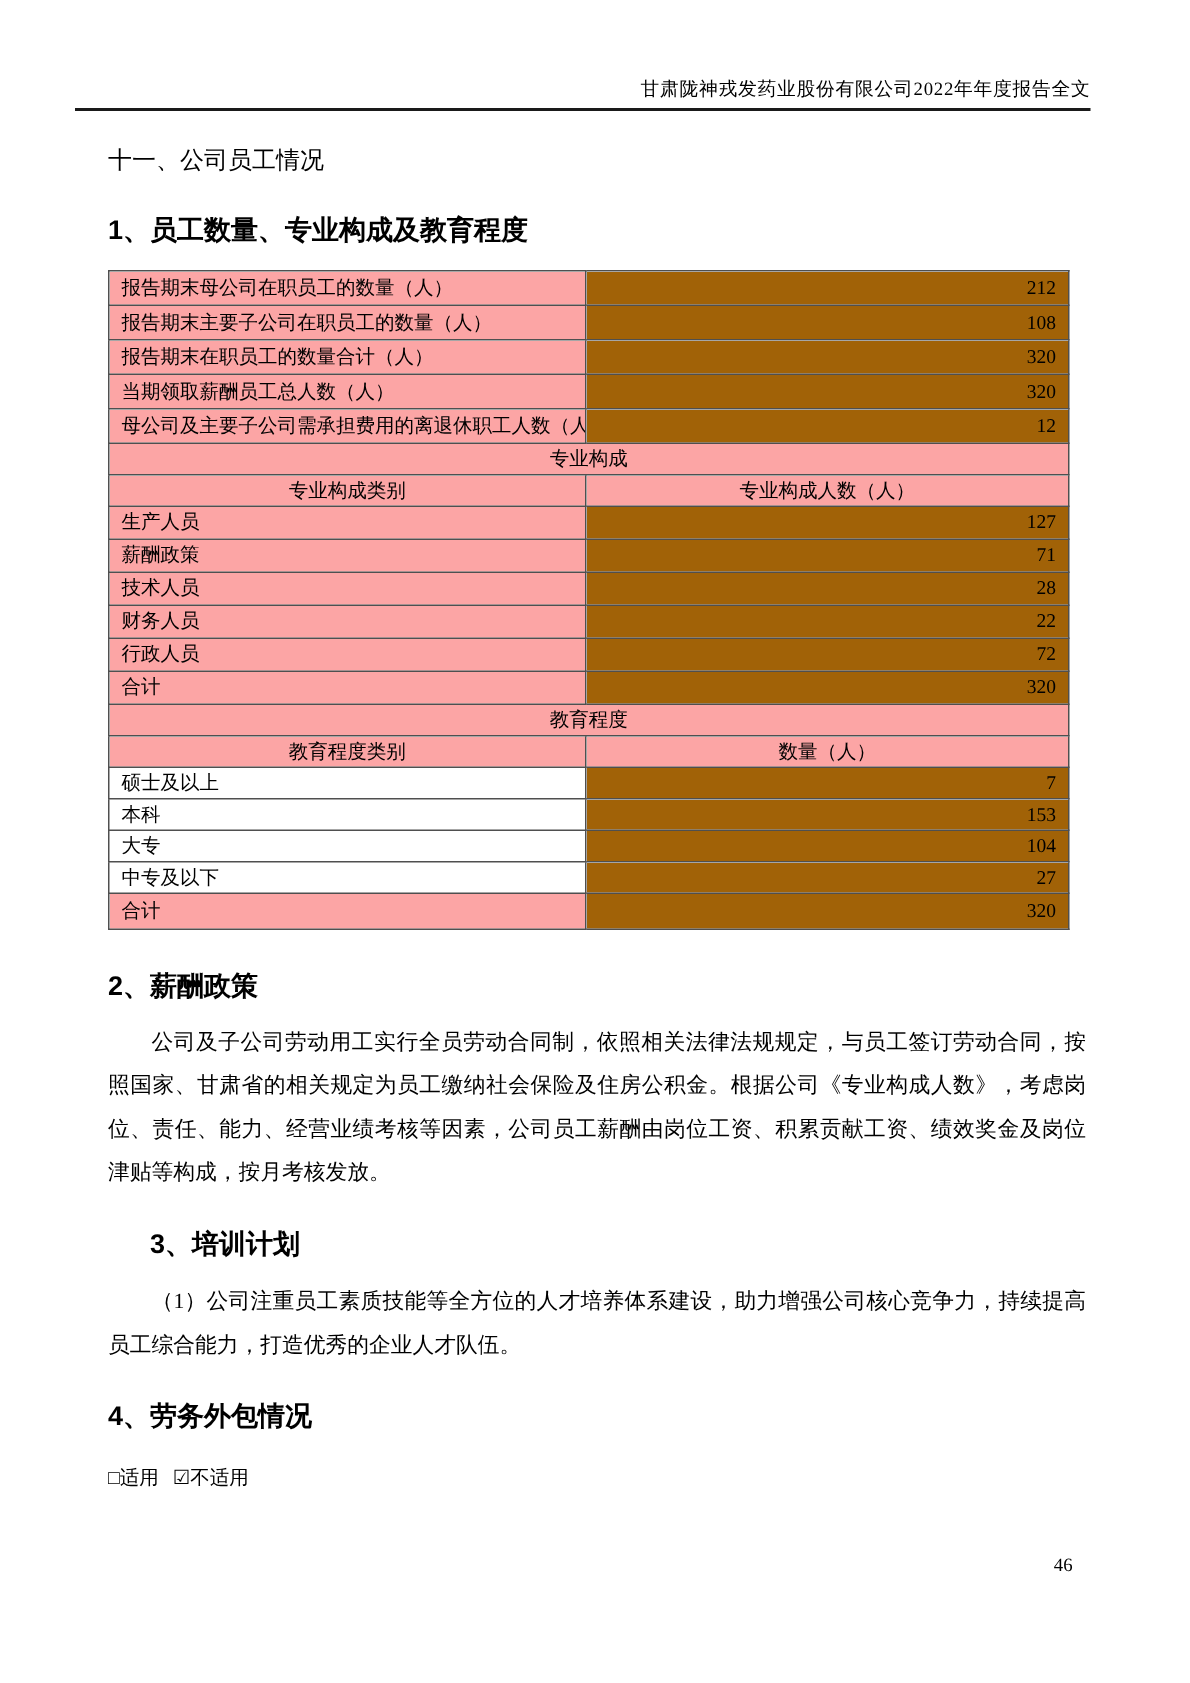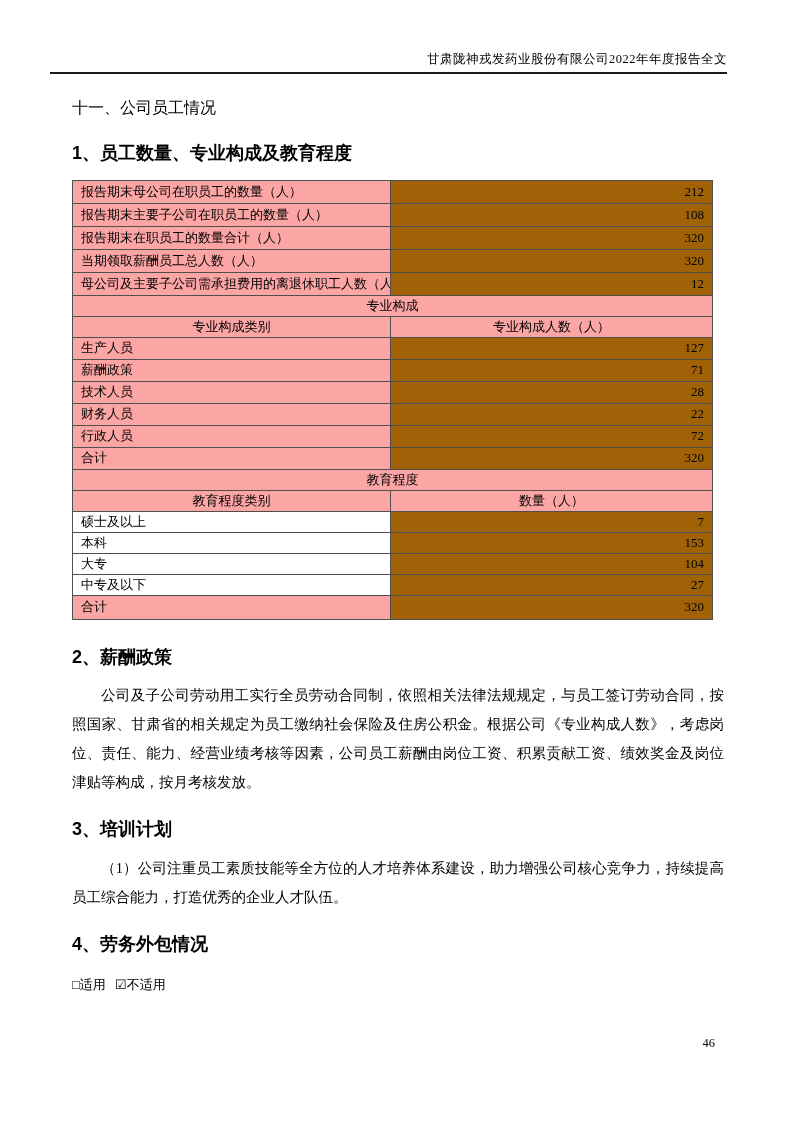--- a/index.html
+++ b/index.html
@@ -191,21 +191,21 @@
         <tr class="h24">
           <td class="gray">合计</td>
           <td class="num">320</td>
         </tr>
       </tbody>
     </table>
 
     <div class="sub-title gap-after-table">2、薪酬政策</div>
     <p class="para">公司及子公司劳动用工实行全员劳动合同制，依照相关法律法规规定，与员工签订劳动合同，按照国家、甘肃省的相关规定为员工缴纳社会保险及住房公积金。根据公司《专业构成人数》，考虑岗位、责任、能力、经营业绩考核等因素，公司员工薪酬由岗位工资、积累贡献工资、绩效奖金及岗位津贴等构成，按月考核发放。</p>
 
-    <div class="sub-title" style="margin-top:22px;">3、培训计划</div>
+    <div class="sub-title" style="margin-top:22px;margin-left:28px;">3、培训计划</div>
     <p class="para">（1）公司注重员工素质技能等全方位的人才培养体系建设，助力增强公司核心竞争力，持续提高员工综合能力，打造优秀的企业人才队伍。</p>
 
     <div class="sub-title" style="margin-top:22px;">4、劳务外包情况</div>
     <div class="apply-line">
       <span class="box">□适用</span>
       <span>☑不适用</span>
     </div>
 
   </div>
 

